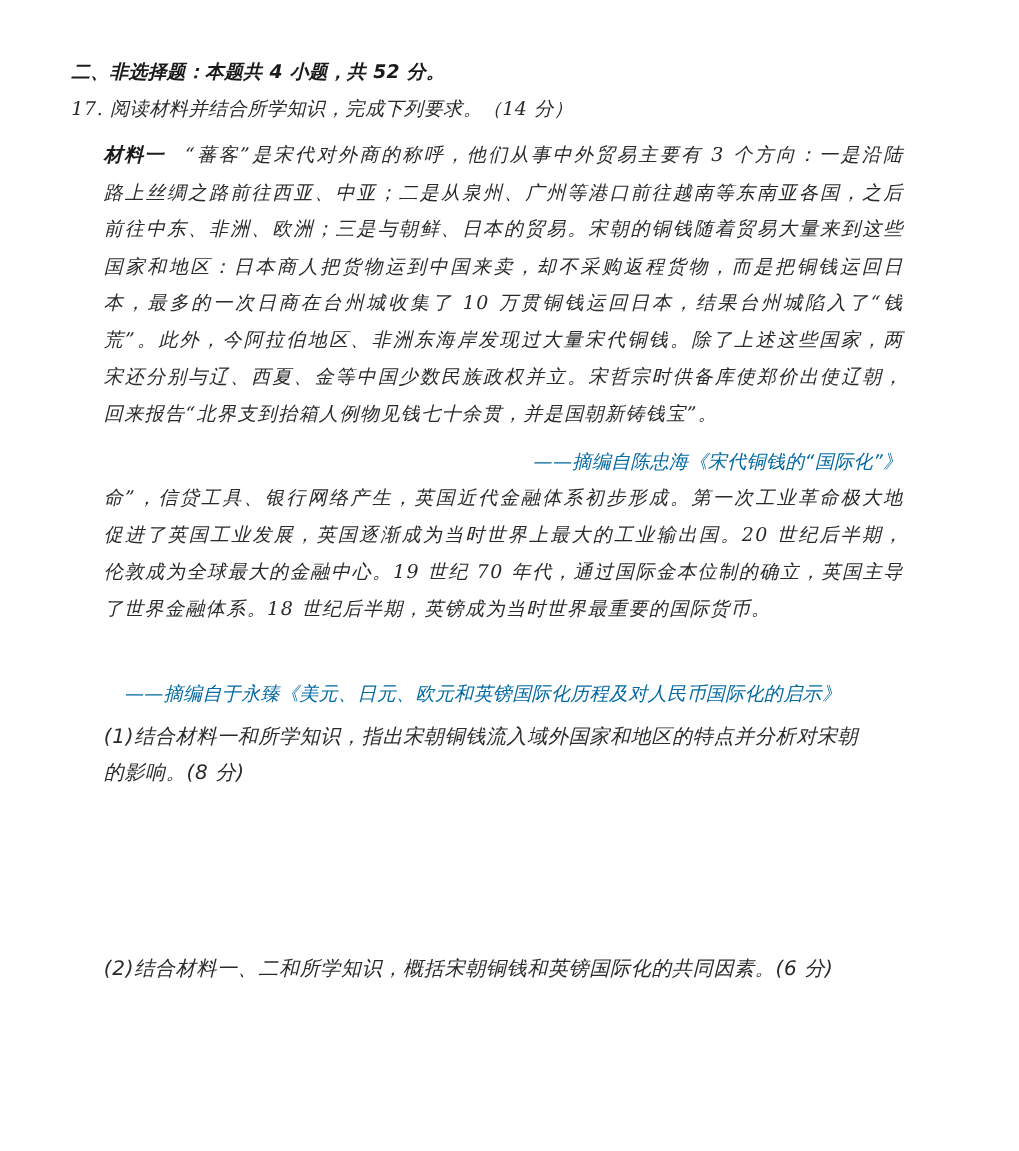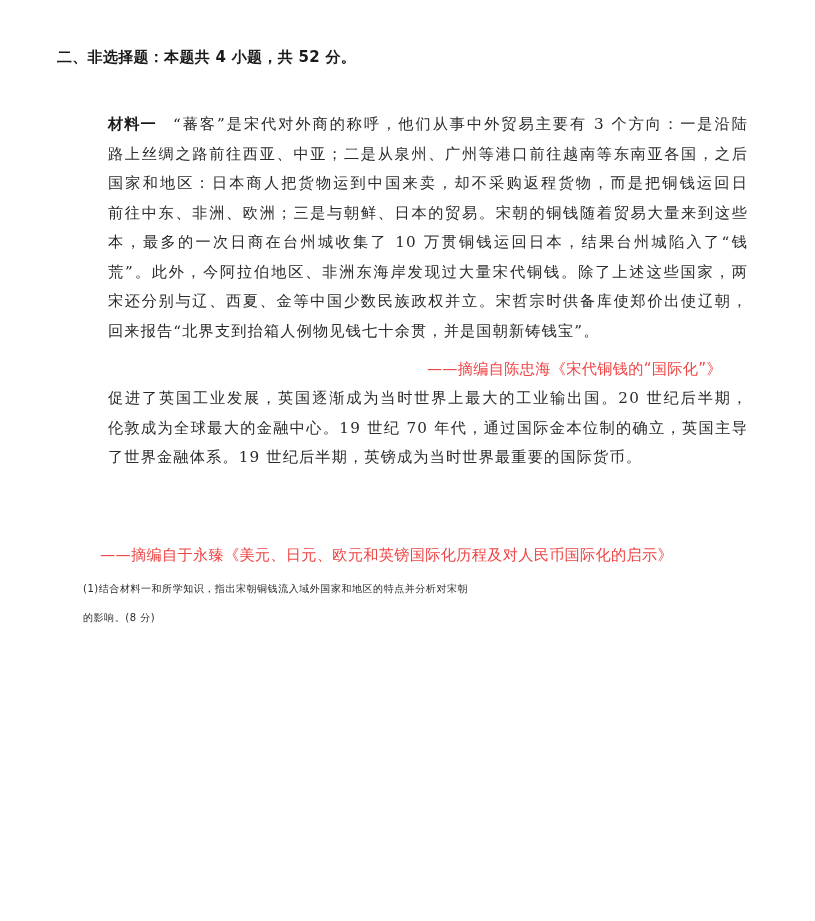--- a/index.html
+++ b/index.html
@@ -14,20 +14,21 @@
       overflow: hidden;
       color: #2a2a2a;
       font-family: "DejaVu Serif", "Liberation Serif", serif;
     }
     .page {
       position: absolute;
       left: 0;
       top: 0;
       width: 815px;
       height: 703px;
+      font-style: italic;
     }
     .line {
       position: absolute;
       white-space: nowrap;
       font-size: 15.2px;
       line-height: 20px;
       letter-spacing: 0.6px;
     }
     .section-header {
       left: 57px;
@@ -40,21 +41,20 @@
     }
     .q-stem {
       left: 57px;
       top: 77px;
       letter-spacing: 0.5px;
     }
     .material {
       position: absolute;
       left: 83px;
       width: 640px;
-      margin-left: 25px;
     }
     .mat-line {
       position: relative;
       height: 29.5px;
       font-size: 15.2px;
       line-height: 29.5px;
       white-space: nowrap;
       letter-spacing: 1.15px;
       text-align: justify;
       text-align-last: justify;
@@ -69,36 +69,36 @@
       margin-right: 16px;
       color: #1a1a1a;
     }
     .source {
       position: absolute;
       white-space: nowrap;
       font-family: "DejaVu Sans", "Liberation Sans", sans-serif;
       font-size: 15.2px;
       line-height: 20px;
       letter-spacing: 0.3px;
-      color: #ef4444;
+      color: #0369a1;
     }
     .source-1 {
       right: 93px;
       top: 359px;
     }
     .source-2 {
       left: 100px;
       top: 545px;
     }
     .subq {
       position: absolute;
       left: 83px;
       white-space: nowrap;
       font-family: "DejaVu Sans", "Liberation Sans", sans-serif;
-      font-size: 10px;
+      font-size: 16px;
       line-height: 29px;
       letter-spacing: 0.55px;
       color: #2a2a2a;
     }
     .subq-1 {
       top: 574px;
     }
     .subq-2 {
       top: 760px;
     }
@@ -116,47 +116,55 @@
       height: 110px;
     }
   </style>
 </head>
 <body>
 
 <div class="page">
 
   <div class="line section-header">二、非选择题：本题共 4 小题，共 52 分。</div>
 
+  <div class="line q-stem">
+    <span>17.</span>
+    <span>阅读材料并结合所学知识，完成下列要求。（14 分）</span>
+  </div>
 
   <div class="material" style="top:110px;">
     <div class="mat-line">
       <span class="mat-label">材料一</span><span>“蕃客”是宋代对外商的称呼，他们从事中外贸易主要有 3 个方向：一是沿陆</span>
     </div>
     <div class="mat-line">路上丝绸之路前往西亚、中亚；二是从泉州、广州等港口前往越南等东南亚各国，之后</div>
+    <div class="mat-line">前往中东、非洲、欧洲；三是与朝鲜、日本的贸易。宋朝的铜钱随着贸易大量来到这些</div>
     <div class="mat-line">国家和地区：日本商人把货物运到中国来卖，却不采购返程货物，而是把铜钱运回日</div>
-    <div class="mat-line">前往中东、非洲、欧洲；三是与朝鲜、日本的贸易。宋朝的铜钱随着贸易大量来到这些</div>
     <div class="mat-line">本，最多的一次日商在台州城收集了 10 万贯铜钱运回日本，结果台州城陷入了“钱</div>
     <div class="mat-line">荒”。此外，今阿拉伯地区、非洲东海岸发现过大量宋代铜钱。除了上述这些国家，两</div>
     <div class="mat-line">宋还分别与辽、西夏、金等中国少数民族政权并立。宋哲宗时供备库使郑价出使辽朝，</div>
     <div class="mat-line last">回来报告“北界支到抬箱人例物见钱七十余贯，并是国朝新铸钱宝”。</div>
   </div>
 
   <div class="source source-1">——摘编自陈忠海《宋代铜钱的“国际化”》</div>
 
   <div class="material" style="top:384px;">
+    <div class="mat-line">命”，信贷工具、银行网络产生，英国近代金融体系初步形成。第一次工业革命极大地</div>
     <div class="mat-line">促进了英国工业发展，英国逐渐成为当时世界上最大的工业输出国。20 世纪后半期，</div>
     <div class="mat-line">伦敦成为全球最大的金融中心。19 世纪 70 年代，通过国际金本位制的确立，英国主导</div>
-    <div class="mat-line last">了世界金融体系。19 世纪后半期，英镑成为当时世界最重要的国际货币。</div>
+    <div class="mat-line last">了世界金融体系。18 世纪后半期，英镑成为当时世界最重要的国际货币。</div>
   </div>
 
   <div class="source source-2">——摘编自于永臻《美元、日元、欧元和英镑国际化历程及对人民币国际化的启示》</div>
 
   <div class="subq subq-1">
     <div>(1)结合材料一和所学知识，指出宋朝铜钱流入域外国家和地区的特点并分析对宋朝</div>
     <div>的影响。(8 分)</div>
   </div>
 
   <div class="answer-space answer-space-1"></div>
 
+  <div class="subq subq-2">
+    <div>(2)结合材料一、二和所学知识，概括宋朝铜钱和英镑国际化的共同因素。(6 分)</div>
+  </div>
 
   <div class="answer-space answer-space-2"></div>
 
 </div>
 
 </body></html>

